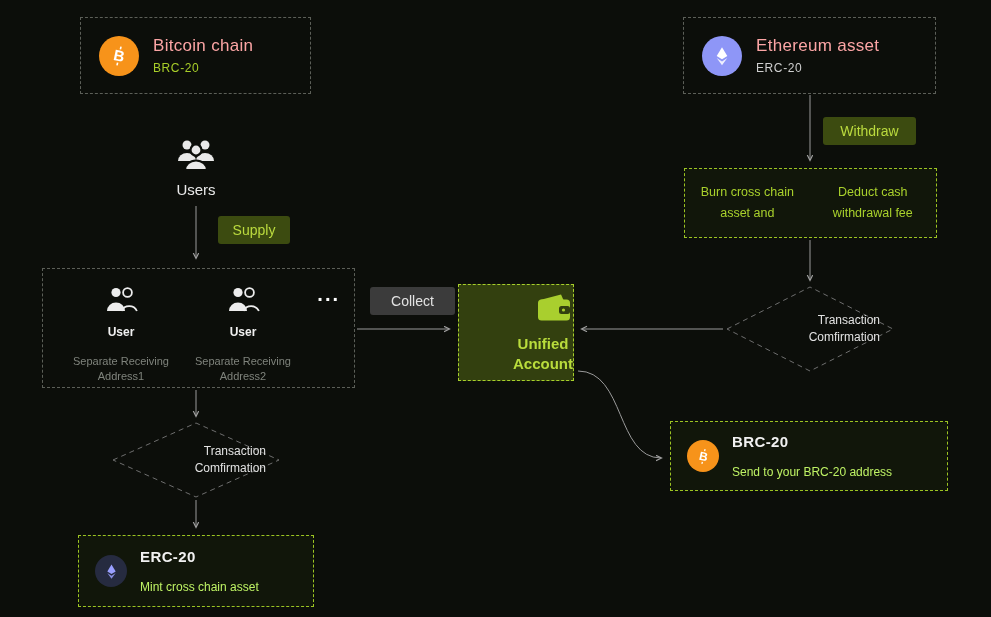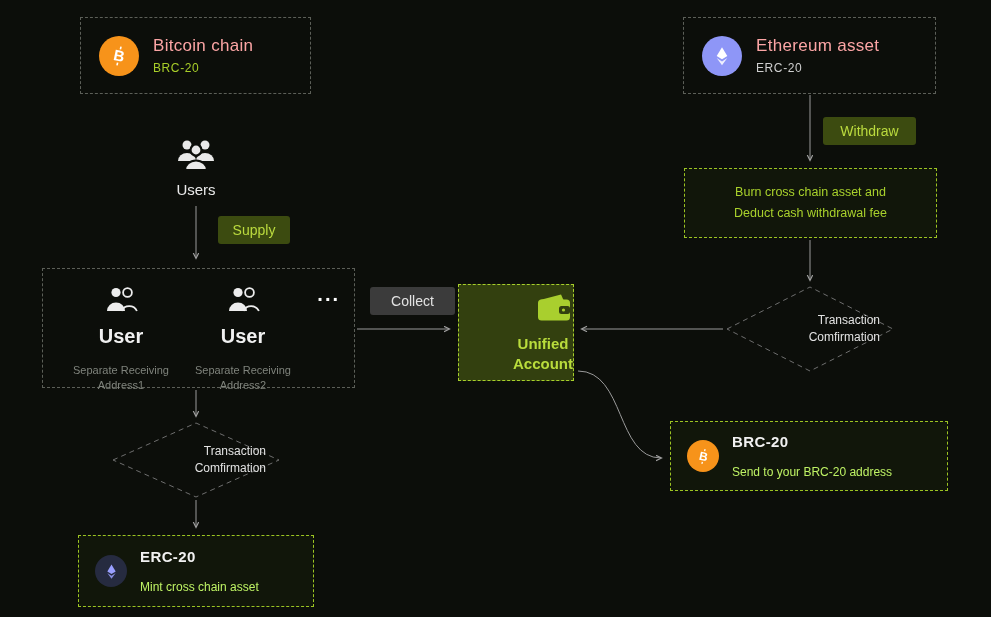--- a/index.html
+++ b/index.html
@@ -25,32 +25,32 @@
     border-radius:3px; font-size:14px; cursor:pointer; border:none;
     font-family:"Liberation Sans", sans-serif;
   }
   .btn-green { background:#3c4b10; color:#bada3e; }
   .btn-gray  { background:#3b3b3b; color:#e3e3e3; }
 
   .users-label { color:#e9e9e9; font-size:15px; text-align:center; }
 
   .users-box { border:1px dashed #5c5f58; }
   .user-cell { position:absolute; display:flex; flex-direction:column; align-items:center; text-align:center; }
-  .user-label { color:#f0f0f0; font-size:20px; font-weight:bold; margin-top:6px; }
+  .user-label { color:#f0f0f0; font-size:12px; font-weight:bold; margin-top:6px; }
   .user-sub { color:#7f837c; font-size:11px; line-height:15px; margin-top:15px; }
   .ellipsis { color:#ffffff; font-size:20px; font-weight:bold; letter-spacing:2px; }
 
   .unified {
     background:#33400f; border:1.5px dashed #a7cf2b;
     display:flex; flex-direction:column; align-items:center; justify-content:center; gap:6px;
   }
   .unified-text { color:#b9dc3c; font-size:15px; font-weight:bold; line-height:20px; text-align:center; }
 
   .note-green { border:1px dashed #9cc422; background:#11160a; }
-  .burn-box { display:flex; flex-direction:column; align-items:center; justify-content:center; }
+  .burn-box { display:flex; align-items:center; justify-content:center; }
   .burn-text { color:#a9d12c; font-size:12.5px; line-height:21px; text-align:center; }
 
   .asset-box { display:flex; align-items:center; gap:13px; padding:0 16px; }
   .asset-title { color:#f1f1f1; font-size:15px; font-weight:bold; letter-spacing:.4px; }
   .asset-sub { color:#bef264; font-size:12px; margin-top:15px; }
 
   .diamond-text { position:absolute; text-align:right; color:#e2e2e2; font-size:12px; line-height:17px; }
 </style>
 </head>
 <body>

